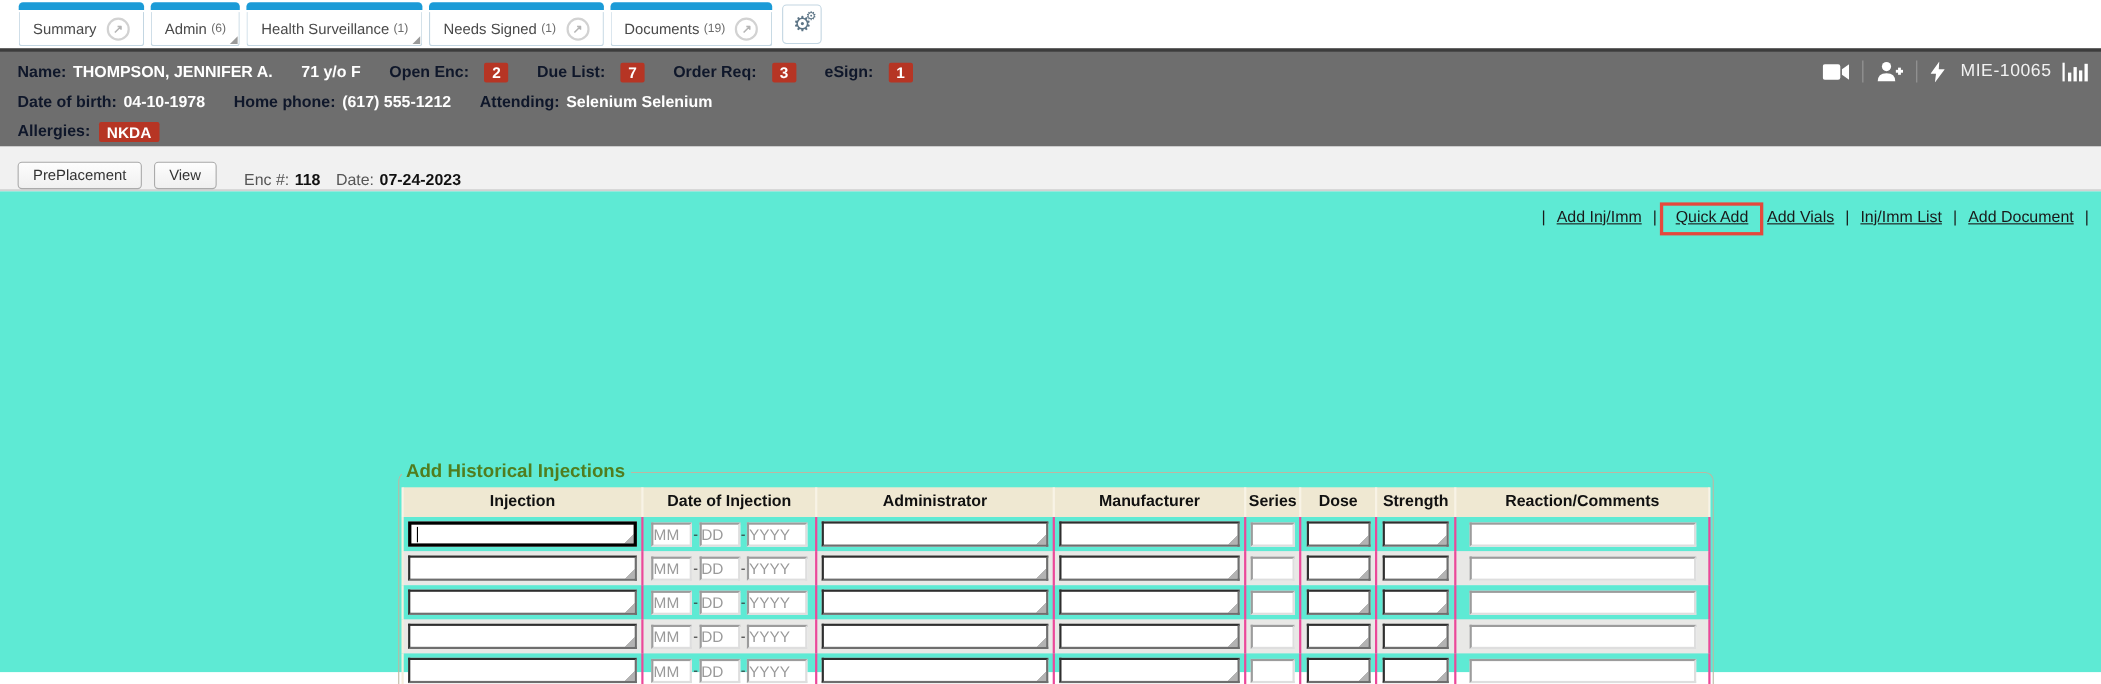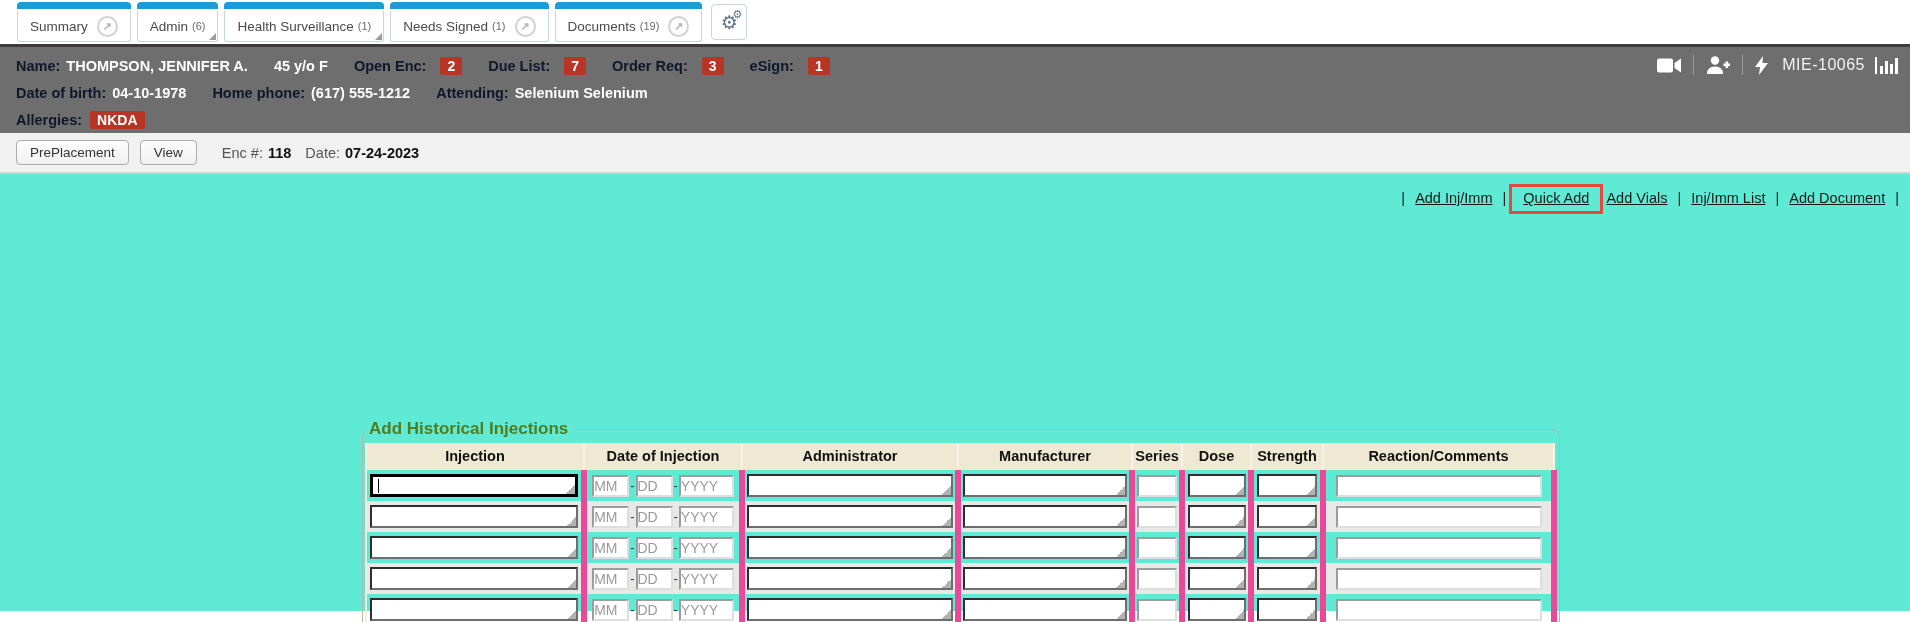--- a/index.html
+++ b/index.html
@@ -39,21 +39,21 @@
     border-radius:2px; font-size:14px; margin-left:8px; }
   .pbar-icons { position:absolute; right:12px; top:8px; display:flex;
     align-items:center; color:#fff; }
   .pbar-icons .sep { width:1px; height:20px; background:#9a9a9a; margin:0 12px; }
   .station { font-size:16px; color:#f2f2f2; margin:0 10px 0 14px; letter-spacing:.5px; }
   .chart-ic { display:flex; align-items:flex-end; height:17px; border-left:2px solid #fff; padding-left:3px; }
   .chart-ic i { display:block; width:3px; background:#fff; margin-right:2px; }
 
   
   .toolbar { background:#f1f1f1; border-bottom:2px solid #d2d2d2; height:41px;
-    display:flex; align-items:center; padding:0 16px; font-size:14.5px; }
+    display:flex; align-items:flex-end; padding:0 16px; font-size:14.5px; }
   .btn { background:linear-gradient(#fdfdfd,#f0f0f0); border:1px solid #ababab;
     border-radius:4px; padding:4px 13px; font-size:13.5px; color:#333;
     margin-right:11px; cursor:pointer; font-family:inherit; }
   .tb-lbl { color:#555; margin:0 5px 0 14px; }
   .tb-val { color:#111; font-weight:bold; }
 
   
   .content { background:#5eead4; height:437px; position:relative; }
   .links { text-align:right; padding:16px 8px 0 0; font-size:14.5px; color:#1a1a1a;
     white-space:nowrap; }
@@ -62,21 +62,21 @@
   .hlbox { display:inline-block; border:3px solid #e5483c; padding:3px 8px 5px 8px;
     margin:-6px -4px; }
 
   fieldset.form { position:absolute; left:362px; top:245px; width:1194px; height:400px;
     border:1px solid #bdb7a2; border-radius:8px; padding:4px 2px 0 2px; }
   fieldset.form legend { color:#517d1e; font-weight:bold; font-size:17px; padding:0 6px 0 4px; margin-left:0; }
 
   table.grid { border-collapse:collapse; width:100%; table-layout:fixed; }
   table.grid th { background:#efe8d2; border-left:2px solid #f8f3e6; border-right:2px solid #f8f3e6;
     font-size:14.5px; color:#111; padding:5px 0 6px 0; }
-  table.grid td { border-left:2px solid #f5eedc; border-right:6px solid #ec4899;
+  table.grid td { border-left:2px solid #f5eedc; border-right:2px solid #ec4899;
     padding:4px 0; text-align:center; height:31px; }
   table.grid tbody tr:nth-child(even) td { background:#e8e8e6; }
 
   input { font-family:inherit; font-size:14px; color:#333; background:#fff; vertical-align:middle; }
   .ta { border:2px solid #2e2e2e; border-bottom-color:#6e6e6e; border-right-color:#6e6e6e;
     height:23px; background-image:linear-gradient(135deg,transparent 0 50%,#b3b3b3 50% 100%);
     background-size:9px 9px; background-repeat:no-repeat; background-position:right bottom; }
   .ta.focused { border:3px solid #000;
     background-image:linear-gradient(#000,#000),linear-gradient(135deg,transparent 0 50%,#b3b3b3 50% 100%);
     background-size:1px 14px,9px 9px; background-position:5px 50%,right bottom; }
@@ -131,21 +131,21 @@
       </div>
   </div>
   <div class="gearbtn">⚙<span class="g2">⚙</span></div>
 </div>
 
 <div class="pbar">
   <div class="row">
     <span class="lbl">Name:</span>
     <span class="val">THOMPSON, JENNIFER A.</span>
     <span class="gap"></span>
-    <span class="val">45 y/o F</span>
+    <span class="val">71 y/o F</span>
     <span class="gap"></span>
     <span class="lbl">Open Enc:</span>
     <span class="badge">2</span>
     <span class="gap"></span>
     <span class="lbl">Due List:</span>
     <span class="badge">7</span>
     <span class="gap"></span>
     <span class="lbl">Order Req:</span>
     <span class="badge">3</span>
     <span class="gap"></span>

